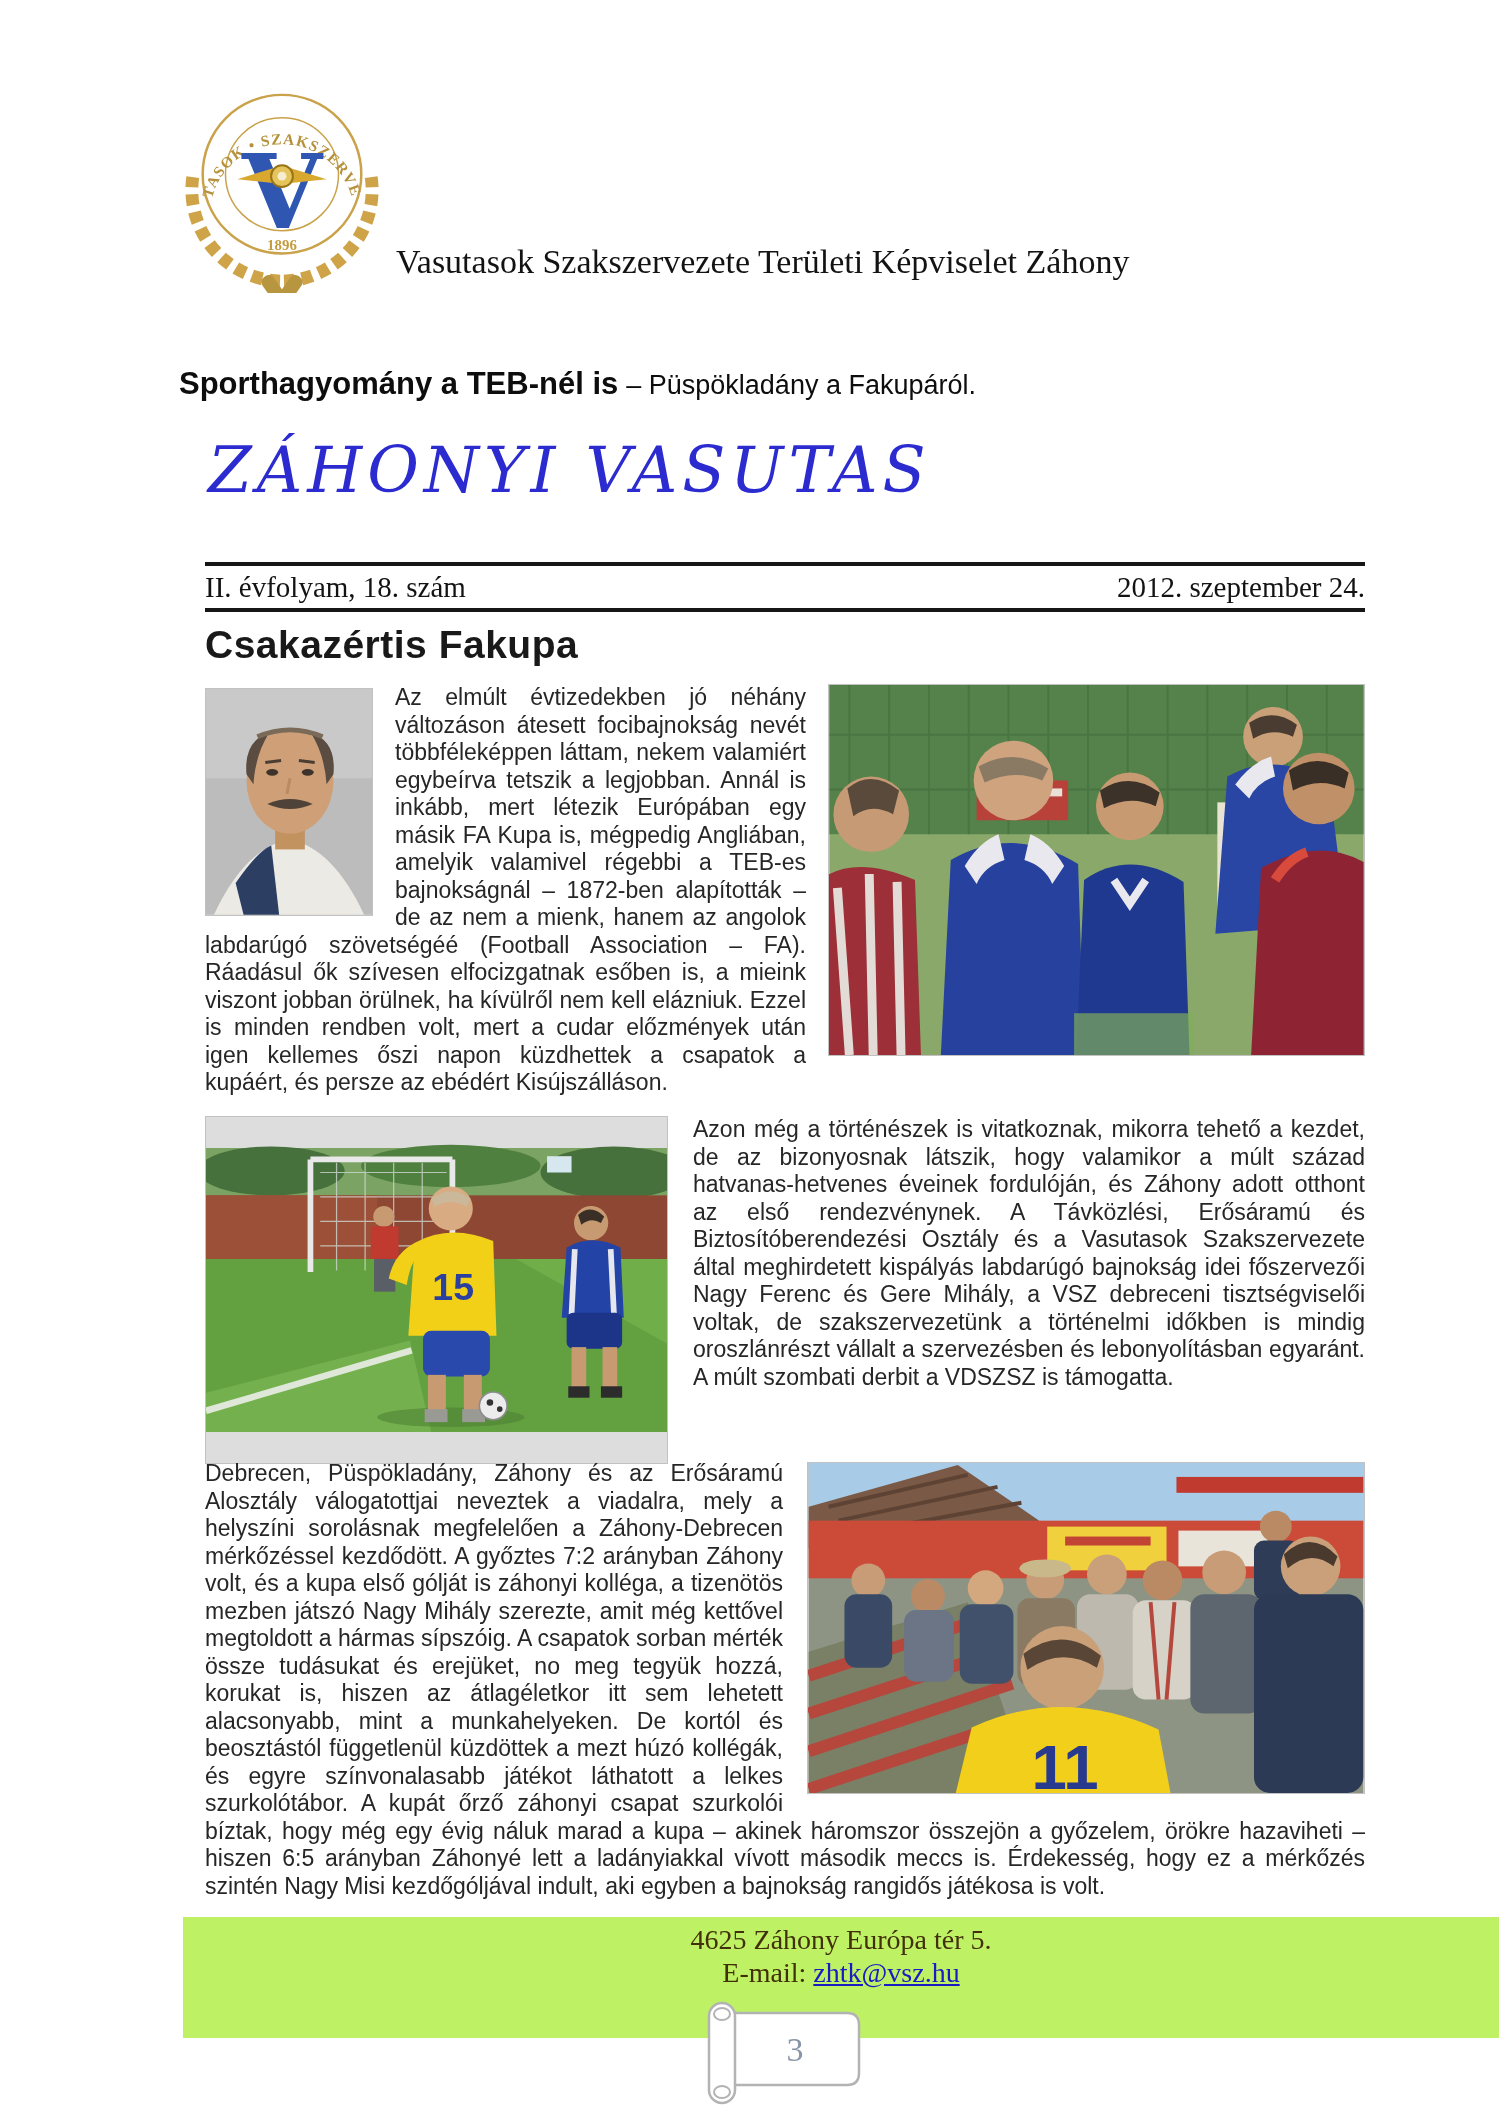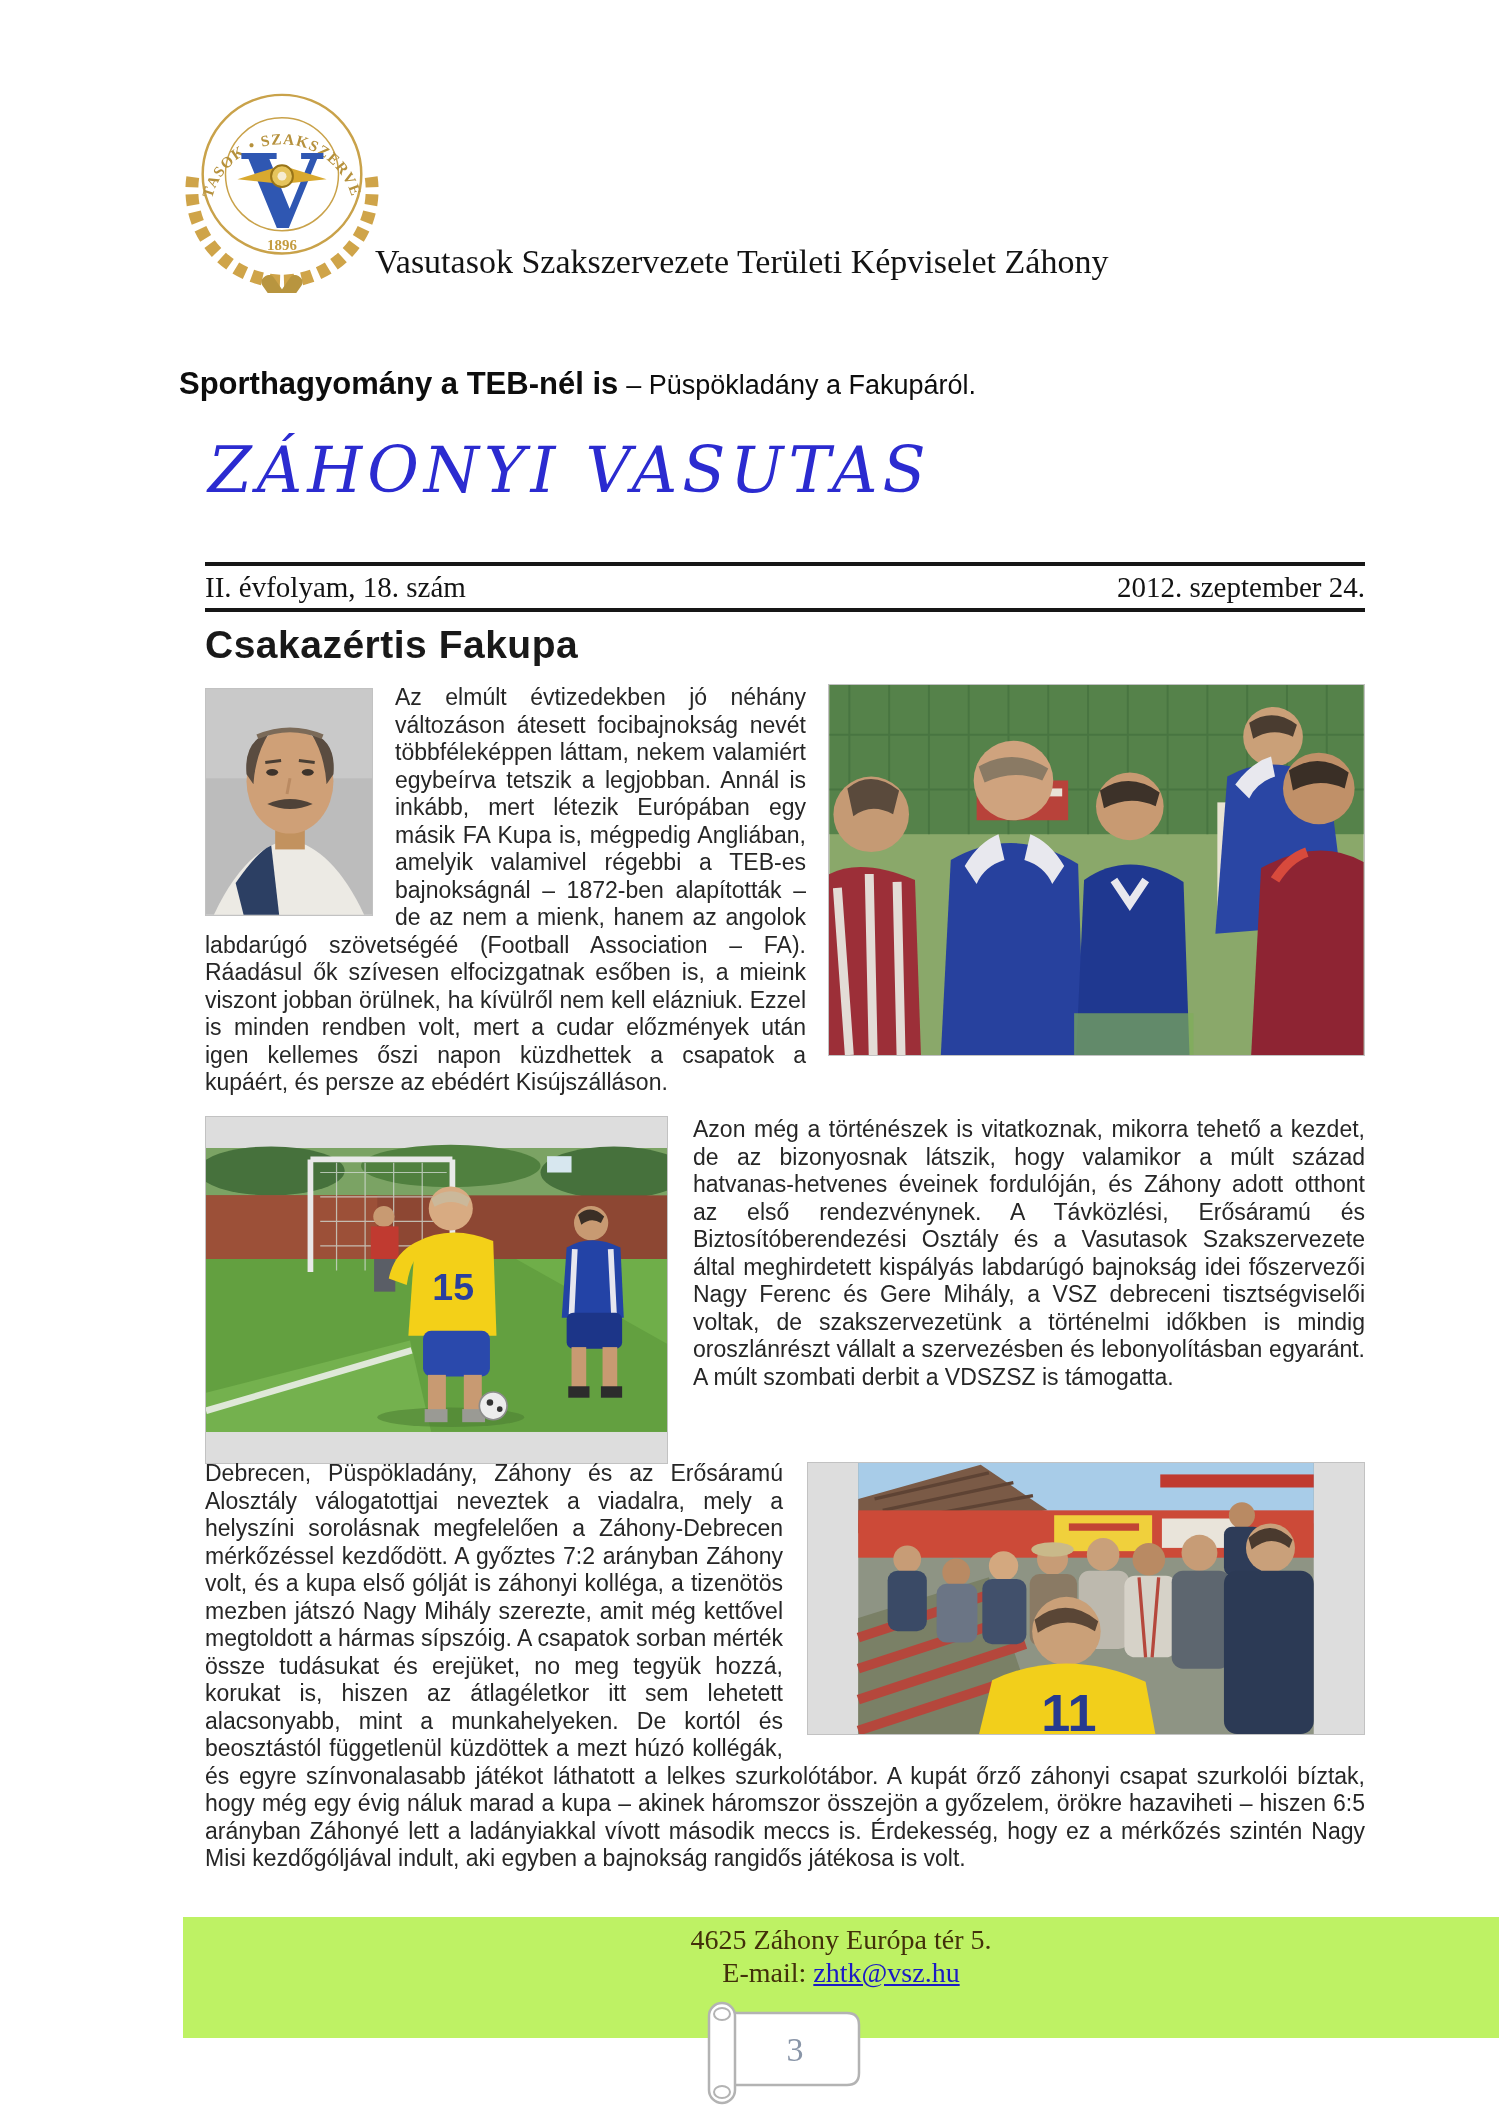--- a/index.html
+++ b/index.html
@@ -1,21 +1,21 @@
 <!DOCTYPE html>
 <html lang="hu"><head>
 <meta charset="utf-8">
 <style>
   html,body{margin:0;padding:0;background:#ffffff;}
   .page{position:relative;width:1500px;height:2120px;background:#ffffff;overflow:hidden;
         font-family:"Liberation Sans",sans-serif;color:#262626;}
 
   
   .logo{position:absolute;left:168px;top:80px;width:228px;height:213px;}
-  .org-title{position:absolute;left:375px;top:243px;font-family:"Liberation Serif",serif;
+  .org-title{position:absolute;left:396px;top:243px;font-family:"Liberation Serif",serif;
              font-size:34px;color:#131313;white-space:nowrap;}
 
   
   .lead{position:absolute;left:179px;top:366px;white-space:nowrap;color:#0d0d0d;}
   .lead-bold{font-size:31px;font-weight:bold;}
   .lead-rest{font-size:27px;margin-left:8px;}
 
   
   .masthead{position:absolute;left:208px;top:434px;width:1170px;
             font-family:"DejaVu Serif",serif;font-style:italic;font-size:63px;
@@ -33,21 +33,21 @@
   .body-text{font-size:23px;line-height:27.5px;text-align:justify;color:#262626;}
   .sec1{position:absolute;left:205px;top:684px;width:1160px;}
   .sec2{position:absolute;left:205px;top:1116px;width:1160px;height:352px;overflow:hidden;}
   .sec3{position:absolute;left:205px;top:1460px;width:1160px;}
 
   .photo{border:1px solid #c2c2c2;box-sizing:border-box;background:#dddddd;overflow:hidden;}
   .photo svg{display:block;width:100%;height:100%;}
   .portrait{float:left;width:168px;height:228px;margin:4px 22px 6px 0;}
   .photo1{float:right;width:537px;height:372px;margin:0 0 8px 22px;}
   .photo-field{float:left;width:463px;height:348px;margin:0 25px 6px 0;}
-  .photo-crowd{float:right;width:558px;height:273px;margin:2px 0 21px 24px;}
+  .photo-crowd{float:right;width:558px;height:332px;margin:2px 0 21px 24px;}
 
   
   .footer{position:absolute;left:183px;top:1917px;width:1316px;height:121px;
           background:#bef264;text-align:center;font-family:"Liberation Serif",serif;
           font-size:28px;color:#42300a;padding-top:6px;box-sizing:border-box;}
   .footer div{margin:1px 0;}
   .footer a{color:#1b1bc4;text-decoration:underline;}
   .pagenum{position:absolute;left:695px;top:1997px;width:180px;height:112px;}
 </style>
 </head>

